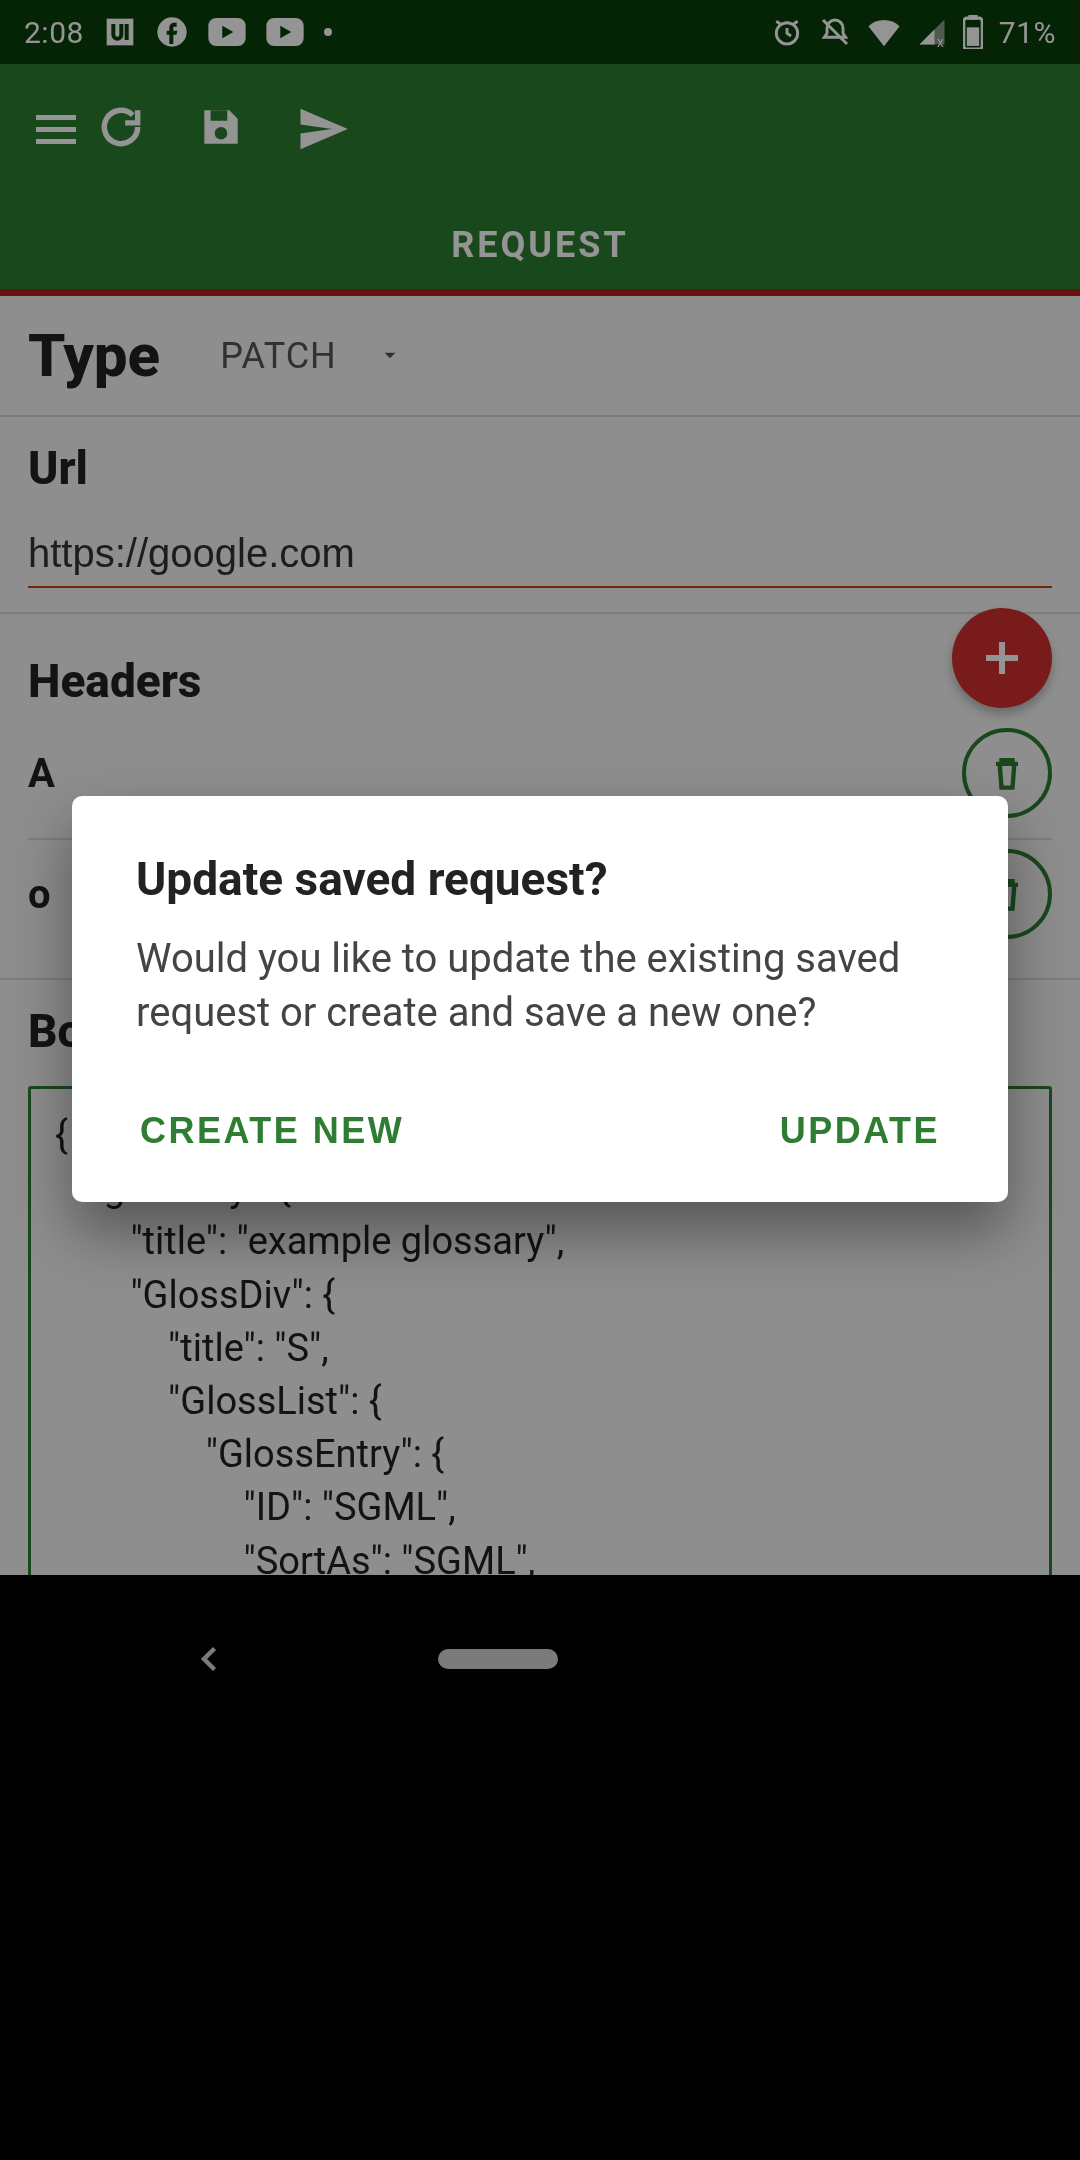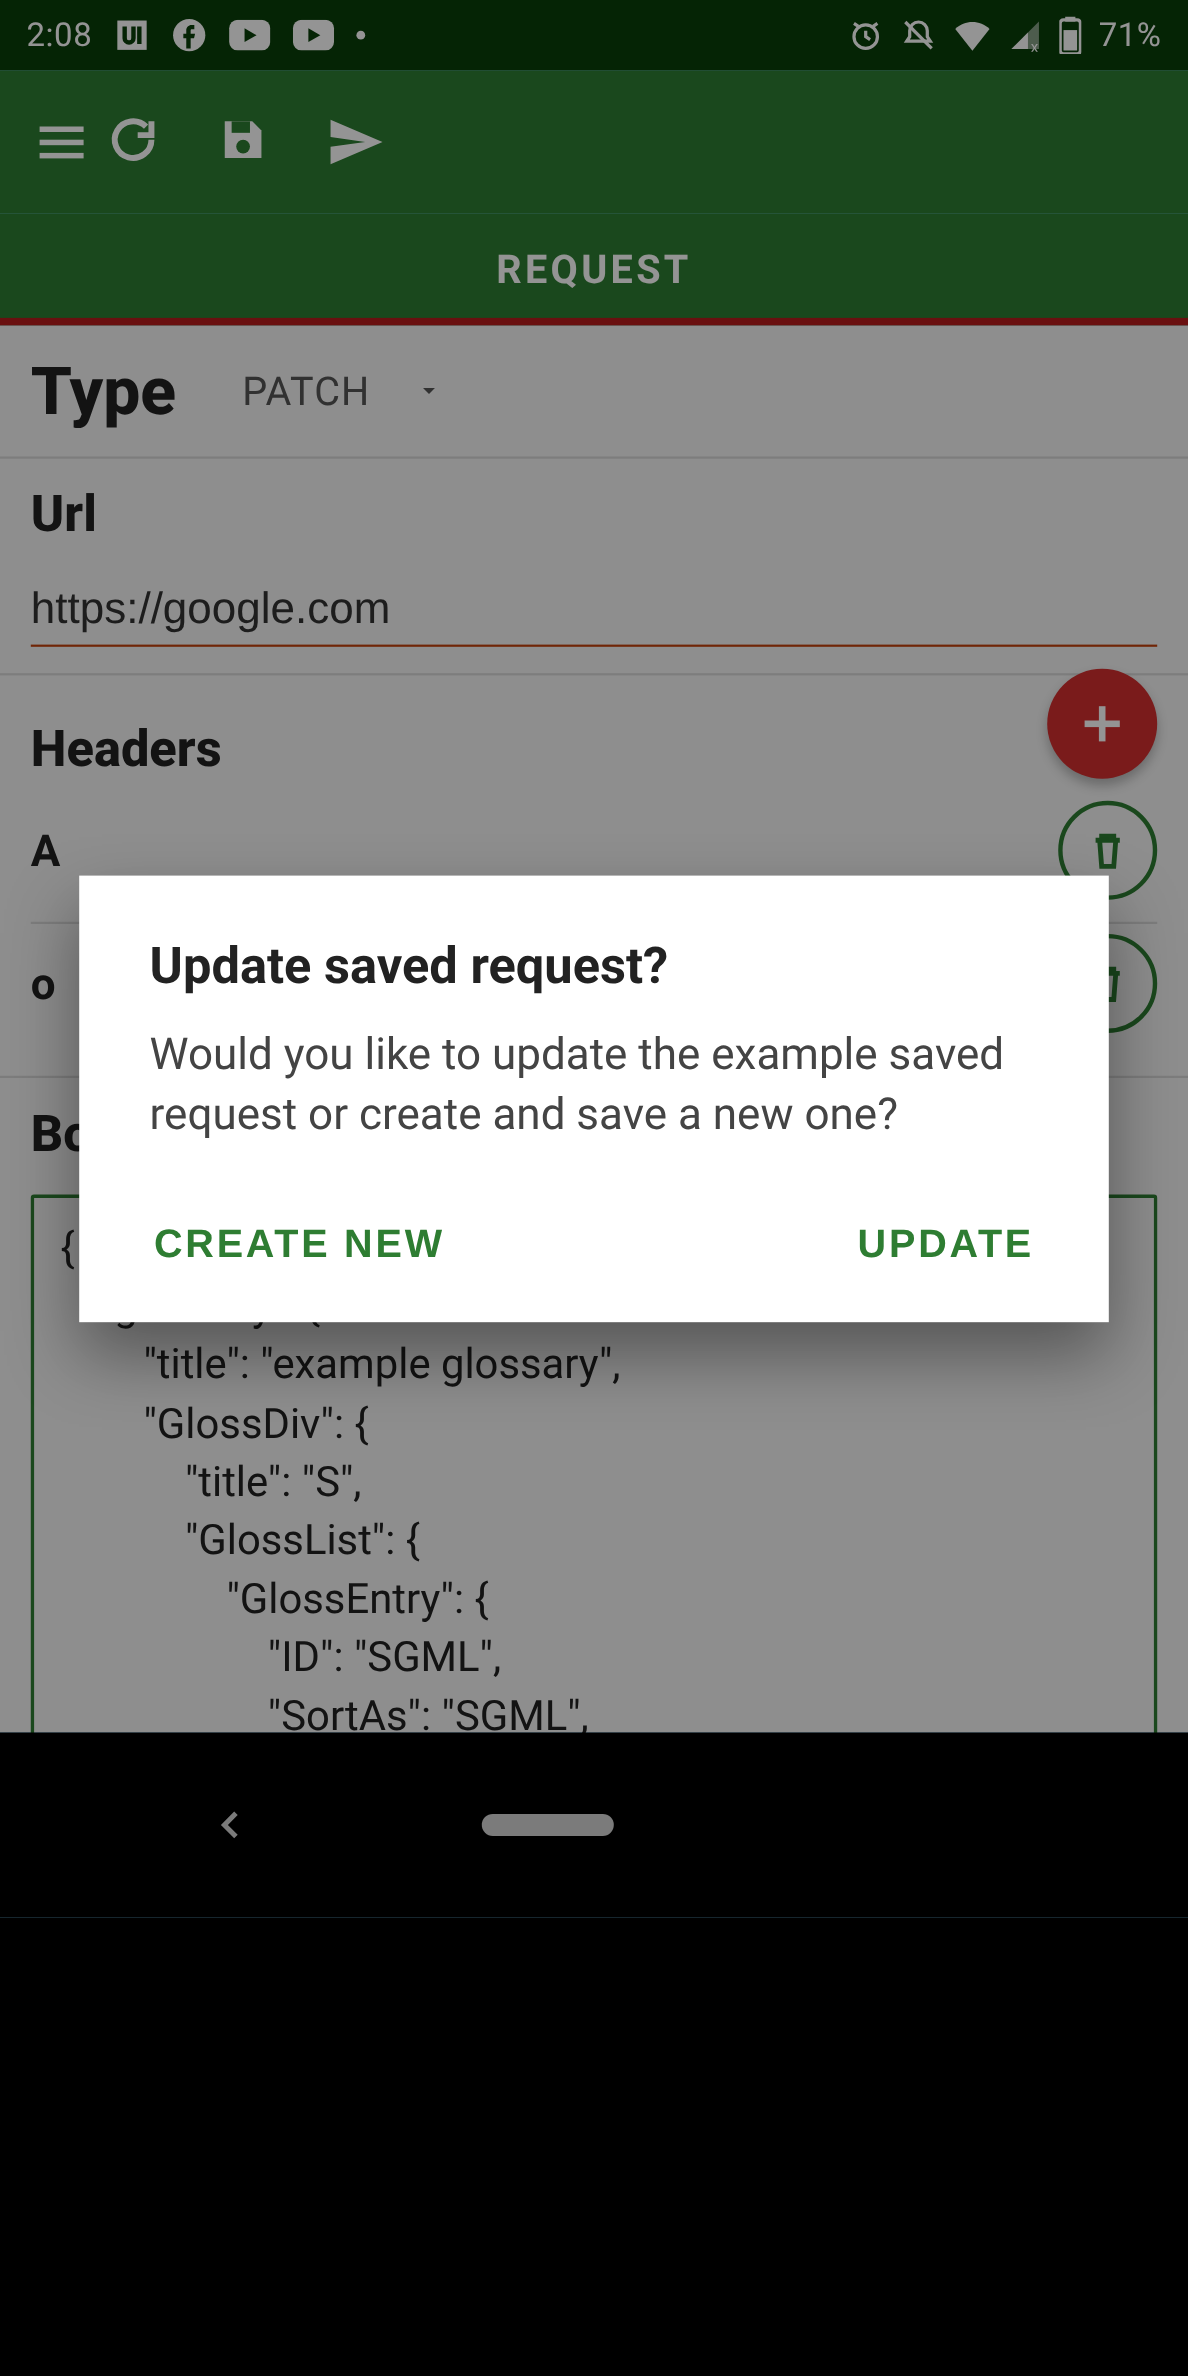--- a/index.html
+++ b/index.html
@@ -1,18 +1,18 @@
 <!DOCTYPE html>
 <html><head>
 <meta charset="utf-8">
 <style>
 * { margin: 0; padding: 0; box-sizing: border-box; }
 html, body { width: 1080px; height: 2160px; overflow: hidden; font-family: Roboto, "Helvetica Neue", Arial, sans-serif; background: #000; }
 
-.screen { position: relative; width: 1080px; height: 1743px; background: #7dd3fc; }
+.screen { position: relative; width: 1080px; height: 1743px; background: #8b5cf6; }
 
 
 .status-bar { position: absolute; top:0; left:0; right:0; height: 64px; background: #0a3e0a; color: #fff; display:flex; align-items:center; justify-content:space-between; padding: 0 24px; font-size: 30px; letter-spacing:0.5px; }
 .status-left { display:flex; align-items:center; gap: 20px; }
 .status-right { display:flex; align-items:center; gap: 16px; }
 .status-item svg { display:block; }
 .status-dot { width:8px; height:8px; border-radius:50%; background:#fff; }
 
 
 .appbar { position:absolute; top:64px; left:0; right:0; height:130px; background:#2e7d32; display:flex; align-items:center; color:#fff; padding:0 16px; }
@@ -48,21 +48,21 @@
 .body-box { margin-top:28px; border:3px solid #2e7d32; border-radius:3px; padding: 20px 24px; font-family: "Roboto", sans-serif; font-size:38px; color:#222; line-height:1.4; white-space:pre; height: 520px; overflow:hidden; }
 
 
 .navbar { position:absolute; left:0; right:0; bottom:0; height:168px; background:#000; display:flex; align-items:center; justify-content:center; gap: 210px; }
 .nav-pill { width:120px; height:20px; background:#d4d4d4; border-radius:14px; }
 .nav-back svg { display:block; }
 .nav-spacer { width:120px; height:10px; }
 
 
 .scrim { position:absolute; inset:0; background:rgba(0,0,0,0.42); }
-.dialog { position:absolute; left:72px; right:72px; top:796px; background:#fff; border-radius:0; box-shadow:0 30px 60px rgba(0,0,0,0.4); padding: 56px 64px 36px 64px; }
+.dialog { position:absolute; left:72px; right:72px; top:796px; background:#fff; border-radius:10px; box-shadow:0 30px 60px rgba(0,0,0,0.4); padding: 56px 64px 36px 64px; }
 .dialog .dlg-title { font-size:46px; font-weight:700; color:#222; }
 .dialog .dlg-msg { margin-top:26px; font-size:40px; color:#444; line-height:1.35; }
 .dialog .dlg-actions { margin-top:56px; display:flex; justify-content:space-between;gap:16px; }
 .dlg-btn { font-size:36px; font-weight:700; letter-spacing:2.5px; color:#2e7d32; background:none; border:none; padding: 14px 4px; }
 </style>
 </head>
 <body>
 
 <div class="screen">
 
@@ -233,20 +233,20 @@
         </svg>
     </span>
     <div class="nav-pill"></div>
     <div class="nav-spacer"></div>
   </div>
 
   <div class="scrim"></div>
 
   <div class="dialog">
     <div class="dlg-title">Update saved request?</div>
-    <div class="dlg-msg">Would you like to update the example saved request or create and save a new one?</div>
+    <div class="dlg-msg">Would you like to update the existing saved request or create and save a new one?</div>
     <div class="dlg-actions">
       <button class="dlg-btn">CREATE NEW</button>
       <button class="dlg-btn">UPDATE</button>
     </div>
   </div>
 
 </div>
 
 </body></html>

